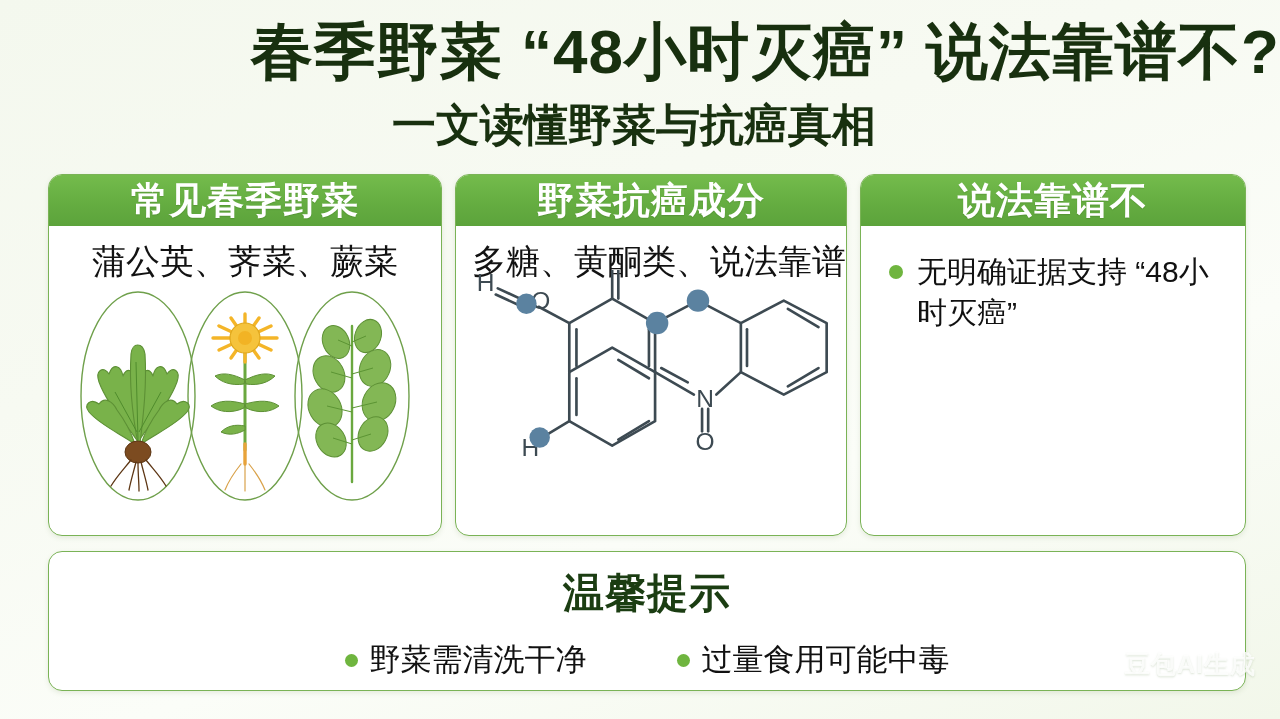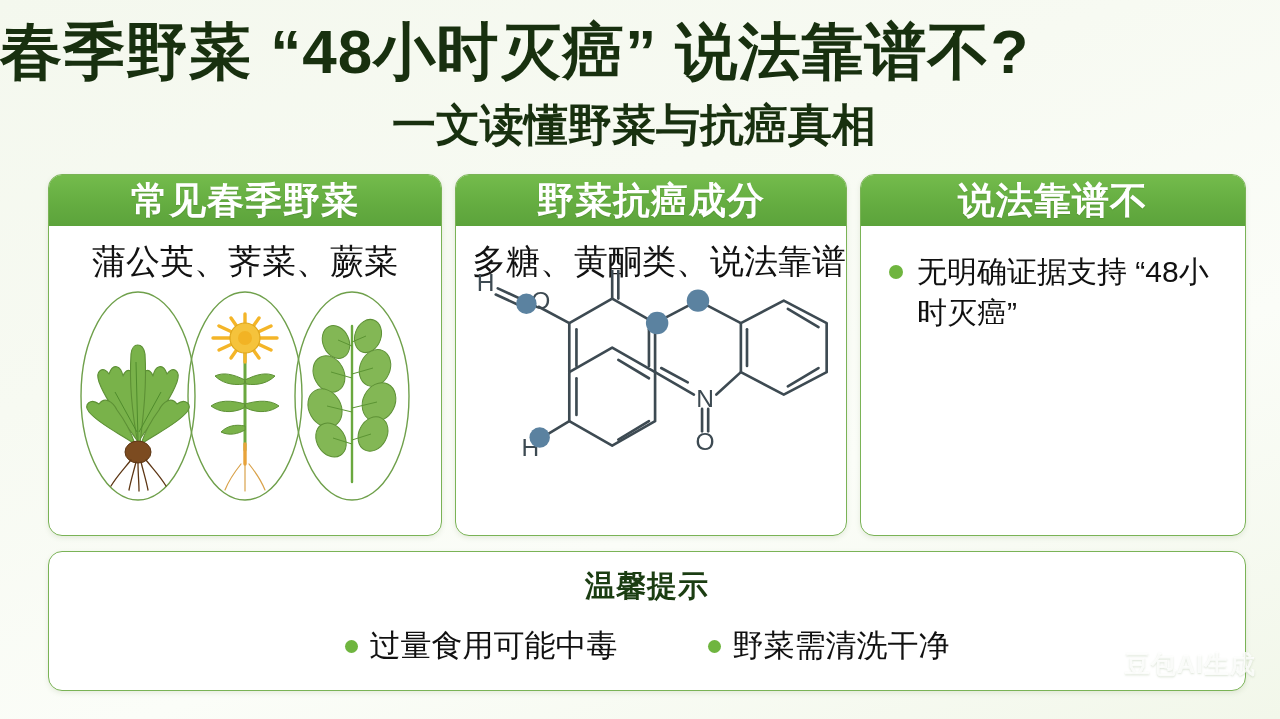--- a/index.html
+++ b/index.html
@@ -7,21 +7,21 @@
     width:1280px;height:719px;overflow:hidden;
     font-family:"Liberation Sans","DejaVu Sans",sans-serif;
     background:linear-gradient(160deg,#f4f8ee 0%,#f7faf2 35%,#fbfdf8 65%,#f2f7ea 100%);
     position:relative;
   }
   .stage{position:absolute;inset:0;}
 
   
   .title{
     position:absolute;left:0;right:0;top:16px;
-    text-align:left;
+    text-align:right;
     font-size:62px;font-weight:bold;letter-spacing:1px;
     color:#18300f;line-height:1.15;
     white-space:nowrap;
   }
   .subtitle{
     position:absolute;left:0;right:12px;top:100px;
     text-align:center;
     font-size:44px;font-weight:bold;
     color:#18300f;line-height:1.15;
     white-space:nowrap;
@@ -73,21 +73,21 @@
   .dot{
     width:14px;height:14px;border-radius:50%;
     background:#6fb53f;flex:0 0 14px;margin:13px 14px 0 6px;
   }
   .bullet-text{
     font-size:30px;color:#111;line-height:1.35;
   }
 
   
   .tips-title{
-    text-align:center;font-size:30px;font-weight:bold;
+    text-align:center;font-size:41px;font-weight:bold;
     color:#1b3d12;margin-top:4px;letter-spacing:1px;
   }
   .tips-row{
     display:flex;justify-content:center;align-items:center;
     gap:90px;margin-top:18px;
   }
   .tip{display:flex;align-items:center;}
   .tip .dot{margin:0 12px 0 0;width:13px;height:13px;flex:0 0 13px;}
   .tip span{font-size:31px;color:#111;white-space:nowrap;}
 
@@ -294,25 +294,25 @@
       </div>
     </div>
   </div>
 
   <div class="card" id="card-tips">
     <div style="padding:10px 16px 8px;">
       <div class="tips-title">温馨提示</div>
       <div class="tips-row">
         <div class="tip">
           <span class="dot"></span>
-          <span>过量食用可能中毒</span>
+          <span>野菜需清洗干净</span>
         </div>
         <div class="tip">
           <span class="dot"></span>
-          <span>野菜需清洗干净</span>
+          <span>过量食用可能中毒</span>
         </div>
       </div>
     </div>
   </div>
 
   <div class="watermark">豆包AI生成</div>
 
 </div>
 
 </body></html>

